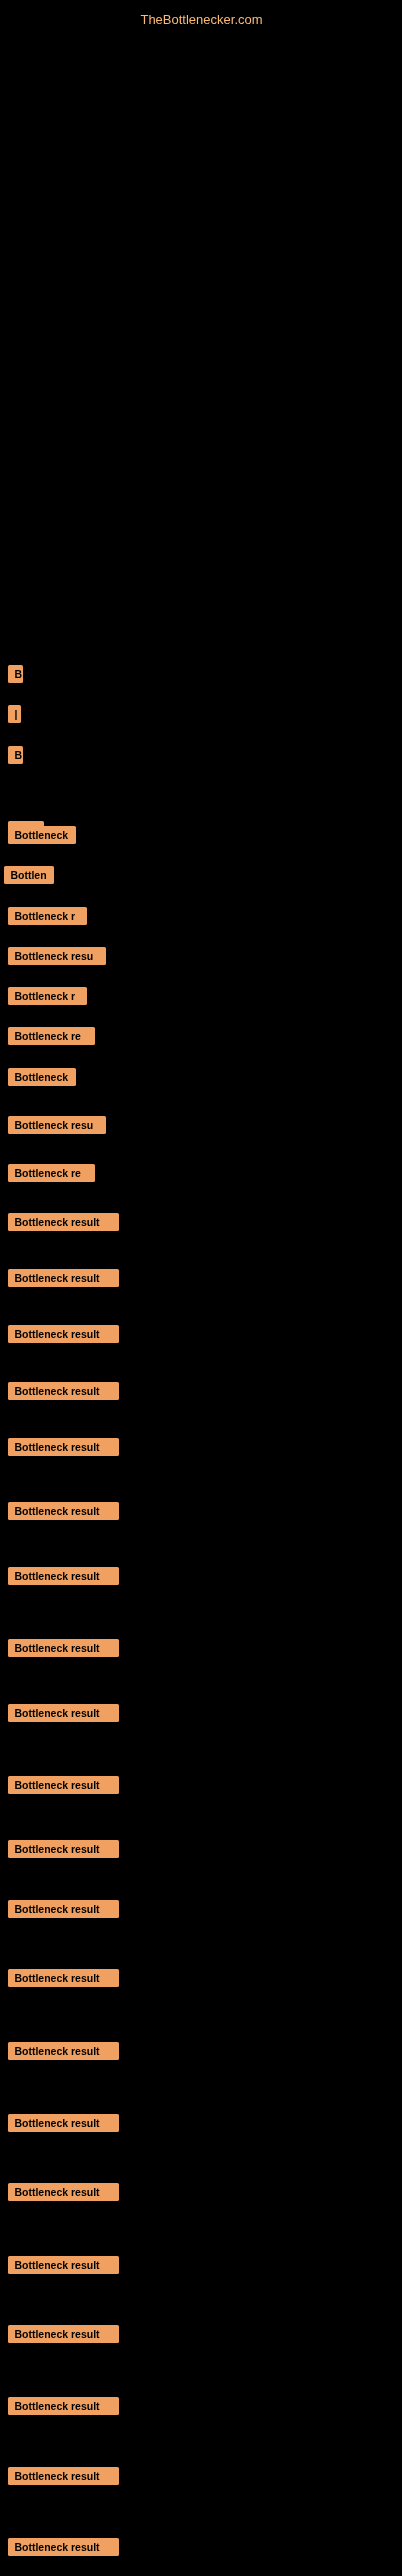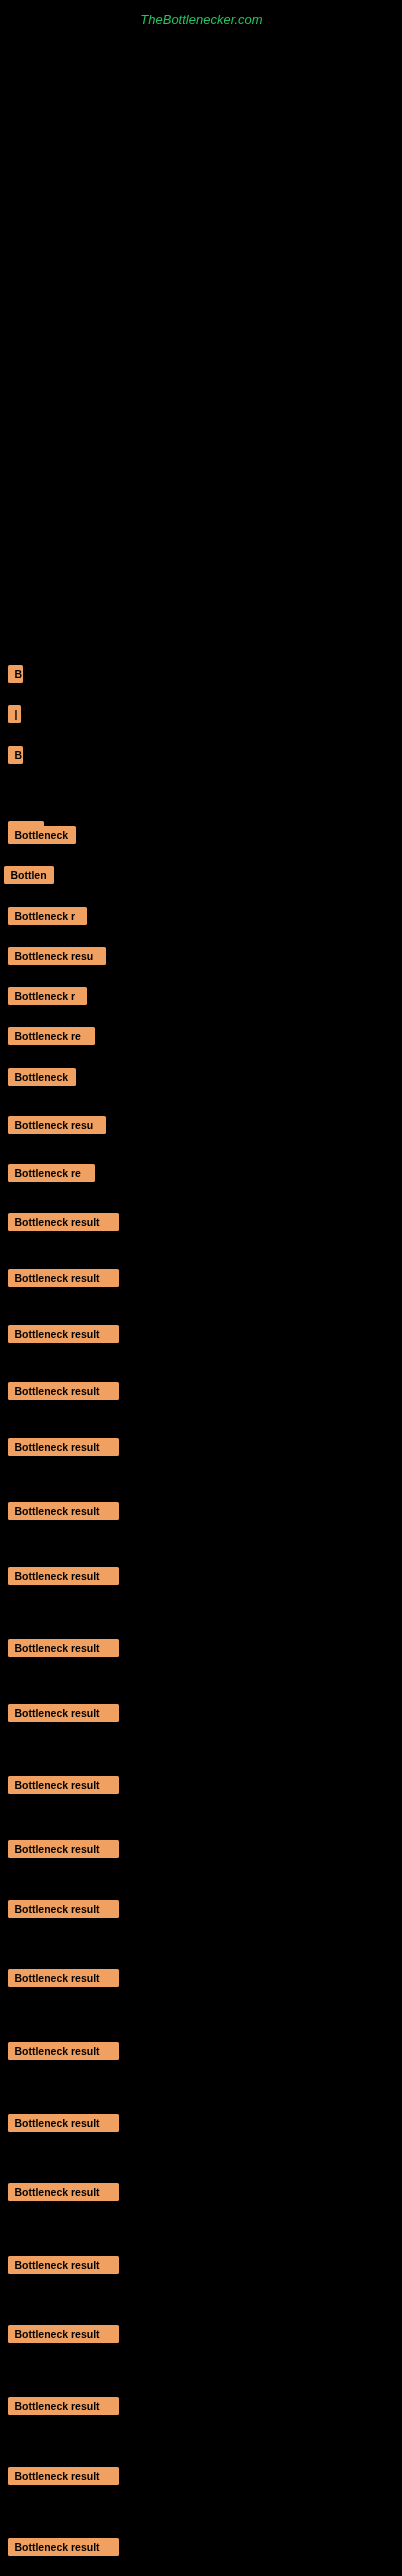--- a/index.html
+++ b/index.html
@@ -8,31 +8,30 @@
       box-sizing: border-box;
     }
     body {
       background-color: #000000;
       width: 403px;
       min-height: 2576px;
       font-family: Arial, sans-serif;
       position: relative;
     }
     .site-title {
-      color: #22c55e;
+      color: #fdba74;
       font-size: 13px;
       text-align: center;
       padding-top: 8px;
       padding-bottom: 8px;
       position: absolute;
       top: 4px;
       left: 50%;
       transform: translateX(-50%);
       white-space: nowrap;
-      font-style: italic;
     }
     .bottleneck-item {
       background-color: #f0a060;
       color: #000000;
       font-size: 10.5px;
       font-weight: bold;
       padding: 3.2px 6.4px;
       margin: 4.8px 0 4.8px 4px;
       display: inline-block;
       border-radius: 1.6px;

